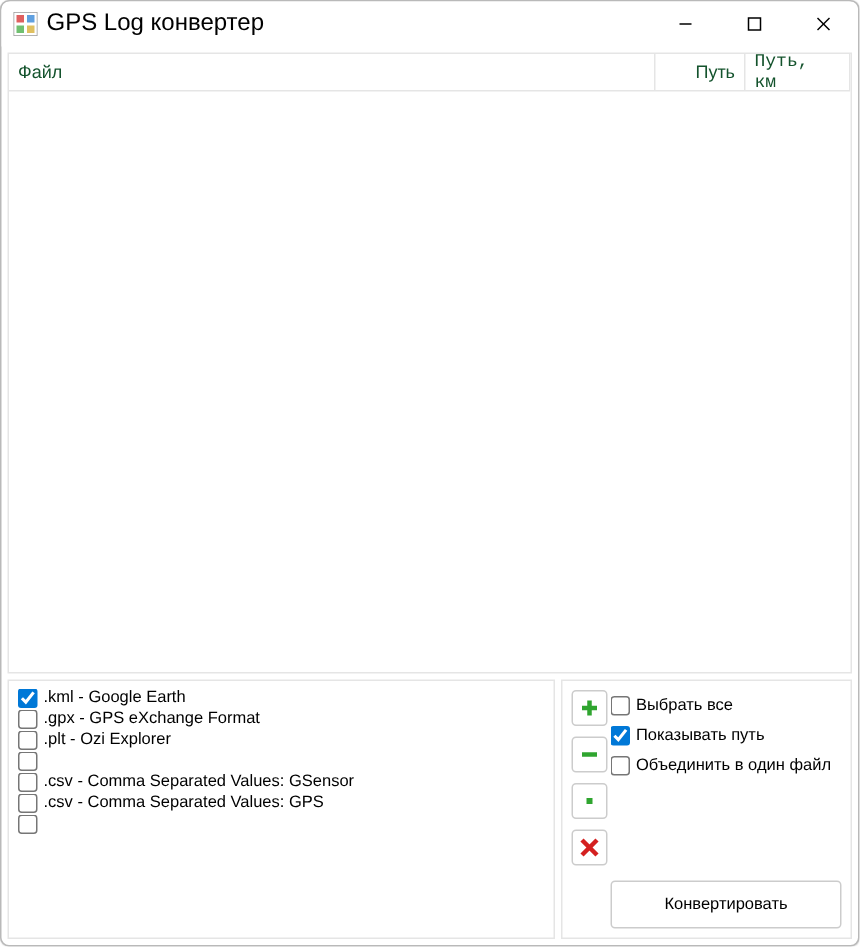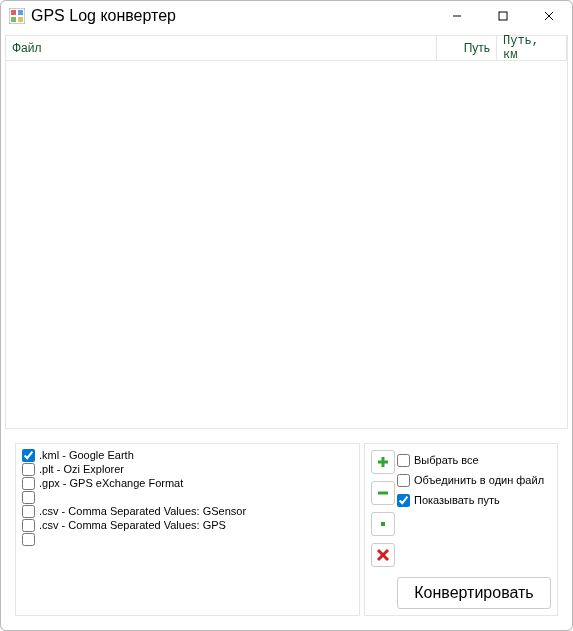--- a/index.html
+++ b/index.html
@@ -89,21 +89,21 @@
   .col-pts   { width: 60px; justify-content: flex-end; }
   .col-min   { width: 70px; justify-content: flex-end; }
   .col-dist  { width: 70px; justify-content: flex-end; font-family: Liberation Mono, monospace; }
   .listview-body {
     flex: 1;
     overflow: auto;
   }
 
   .bottom-panel {
     display: flex;
-    margin: 14px;
+    margin: 4px;
     gap: 4px;
   }
   .formats-box {
     flex: 1;
     border: 1px solid #e5e5e5;
     padding: 4px 6px 2px 6px;
     font-size: 11px;
     line-height: 14px;
     background: #fff;
   }
@@ -151,21 +151,21 @@
     width: 13px; height: 13px;
     margin: 0;
     accent-color: #0078d7;
   }
 
   .convert-btn {
     margin-top: 6px;
     height: 32px;
     border: 1px solid #ccc;
     background: #fff;
-    font-size: 16px;
+    font-size: 11px;
     border-radius: 3px;
     margin-left: 26px;
   }
   .right-content {
     display: flex;
   }
   .right-left-col { width: 26px; display:flex; flex-direction:column; gap:3px;}
   .right-right-col { flex:1; display:flex; flex-direction:column; gap:2px; padding-top:1px;}
 </style>
 </head>
@@ -212,25 +212,25 @@
     </div>
 
     <div class="bottom-panel">
       <div class="formats-box" id="formats-box">
           <label class="fmt-row">
             <input type="checkbox" checked="" style="">
             <span>.kml - Google Earth</span>
           </label>
           <label class="fmt-row">
             <input type="checkbox" style="">
+            <span>.gpx - GPS eXchange Format</span>
+          </label>
+          <label class="fmt-row">
+            <input type="checkbox" style="">
             <span>.plt - Ozi Explorer</span>
-          </label>
-          <label class="fmt-row">
-            <input type="checkbox" style="">
-            <span>.gpx - GPS eXchange Format</span>
           </label>
           <label class="fmt-row">
             <input type="checkbox" style="">
           </label>
           <label class="fmt-row">
             <input type="checkbox" style="">
             <span>.csv - Comma Separated Values: GSensor</span>
           </label>
           <label class="fmt-row">
             <input type="checkbox" style="">
@@ -266,26 +266,26 @@
                   <line x1="12" y1="2" x2="2" y2="12" stroke="#d42020" stroke-width="3"></line>
                 </svg>
             </div>
           </div>
           <div class="right-right-col">
             <label class="opt-row">
               <input type="checkbox" id="opt-selall" style="">
               <span>Выбрать все</span>
             </label>
             <label class="opt-row">
+              <input type="checkbox" id="opt-show" checked="" style="">
+              <span>Показывать путь</span>
+            </label>
+            <label class="opt-row">
               <input type="checkbox" id="opt-merge" style="">
               <span>Объединить в один файл</span>
-            </label>
-            <label class="opt-row">
-              <input type="checkbox" id="opt-show" checked="" style="">
-              <span>Показывать путь</span>
             </label>
           </div>
         </div>
         <button class="convert-btn">Конвертировать</button>
       </div>
     </div>
   </div>
 </div>
 
 </body></html>

